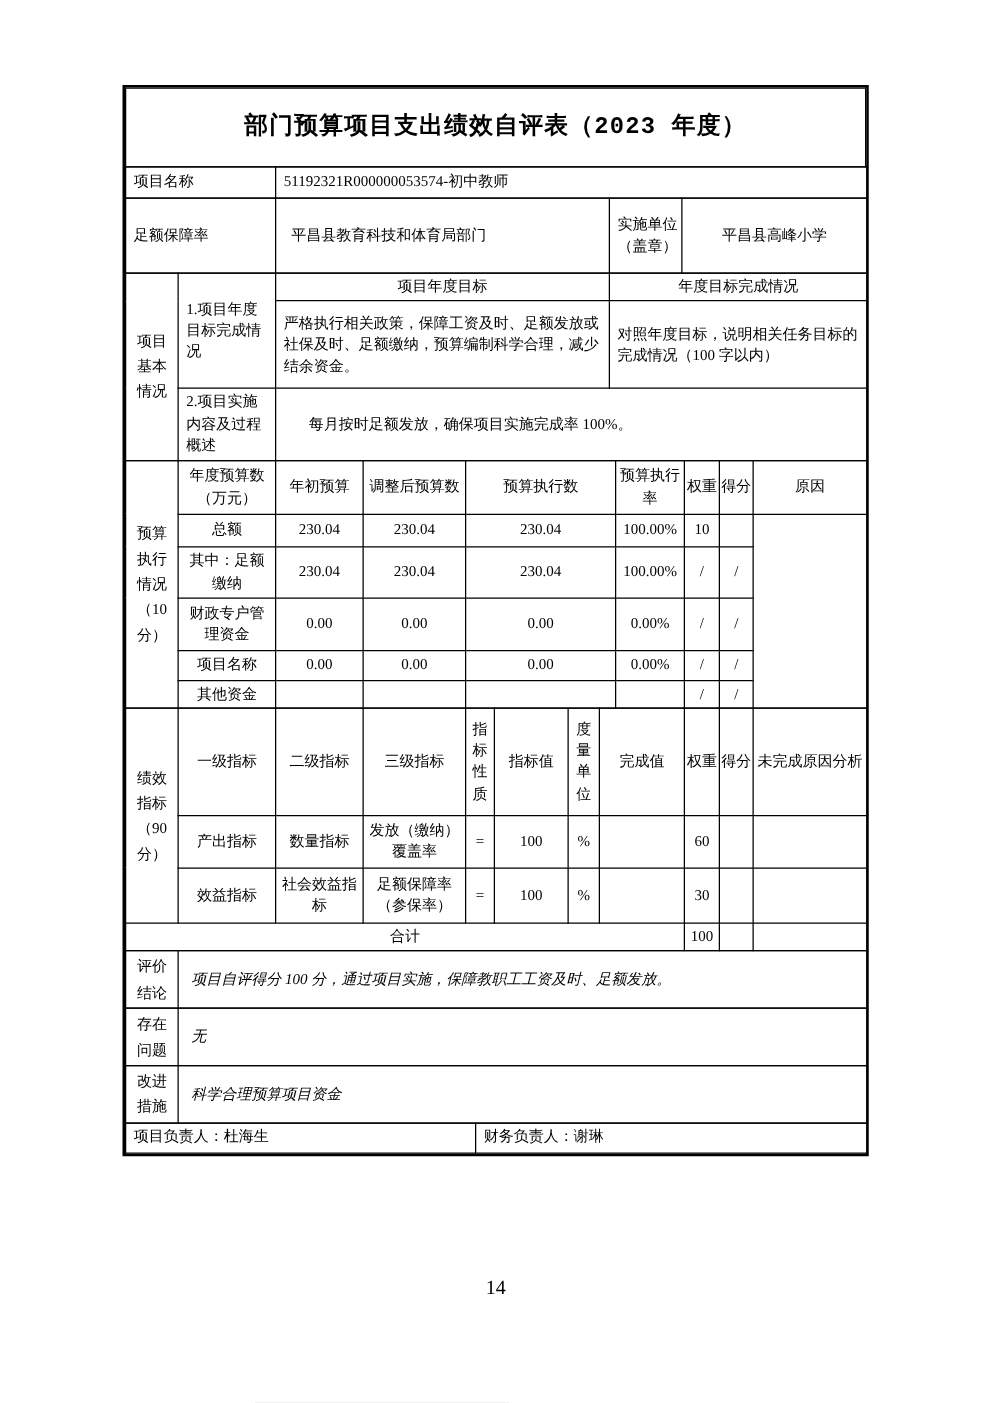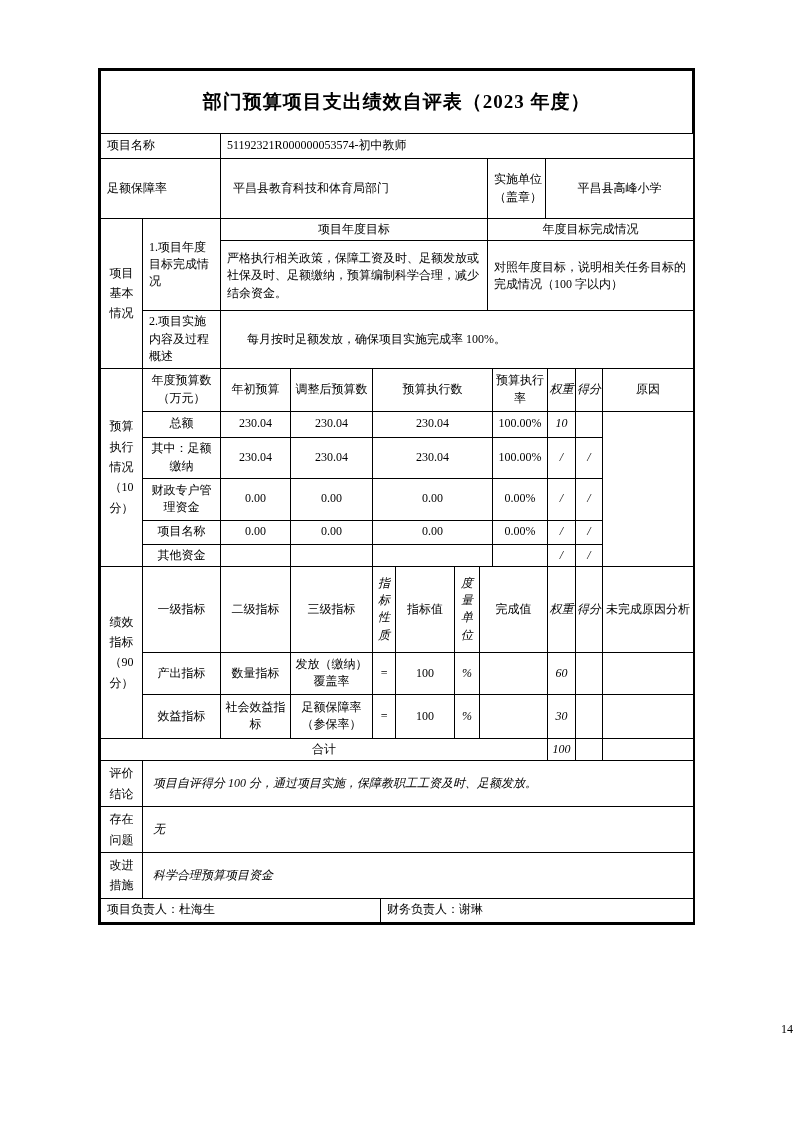--- a/index.html
+++ b/index.html
@@ -9,39 +9,39 @@
     margin:0 auto; font-family:"Liberation Serif", serif; color:#000;
   }
   .doc {
     position:absolute; left:98px; top:68px; width:597px;
     border:2px solid #000;
   }
   table {
     border-collapse:collapse; table-layout:fixed; width:593px;
     margin-top:-1px;
   }
-  table.first { margin-top:0; }
+  table.first { margin-top:0;font-family:Liberation Mono, monospace; }
   td {
     border:1px solid #000; font-size:12px; line-height:1.45;
     padding:2px 3px; vertical-align:middle; overflow:hidden;
     text-align:center; word-break:break-all;
   }
   .title-cell {
     font-size:19px; font-weight:bold; letter-spacing:1px;
     height:63px; text-align:center;
   }
   .left  { text-align:left; padding-left:6px; }
   .left2 { text-align:left; padding-left:12px; }
   .indent { text-align:left; padding-left:26px; }
   .vlab { padding:2px 6px; line-height:1.7; }
-  .narrow { padding:2px 1px;font-style:italic; }
+  .narrow { padding:2px 1px; }
   .ital { font-style:italic; text-align:left; padding-left:10px; }
   .pgnum {
     position:absolute; top:1022px; left:0; width:100%;
-    text-align:right; font-size:12px;
+    text-align:center; font-size:16px;
   }
 </style>
 </head>
 <body>
 
 <div class="page">
   <div class="doc">
 
     <table class="first">
       <tbody>

